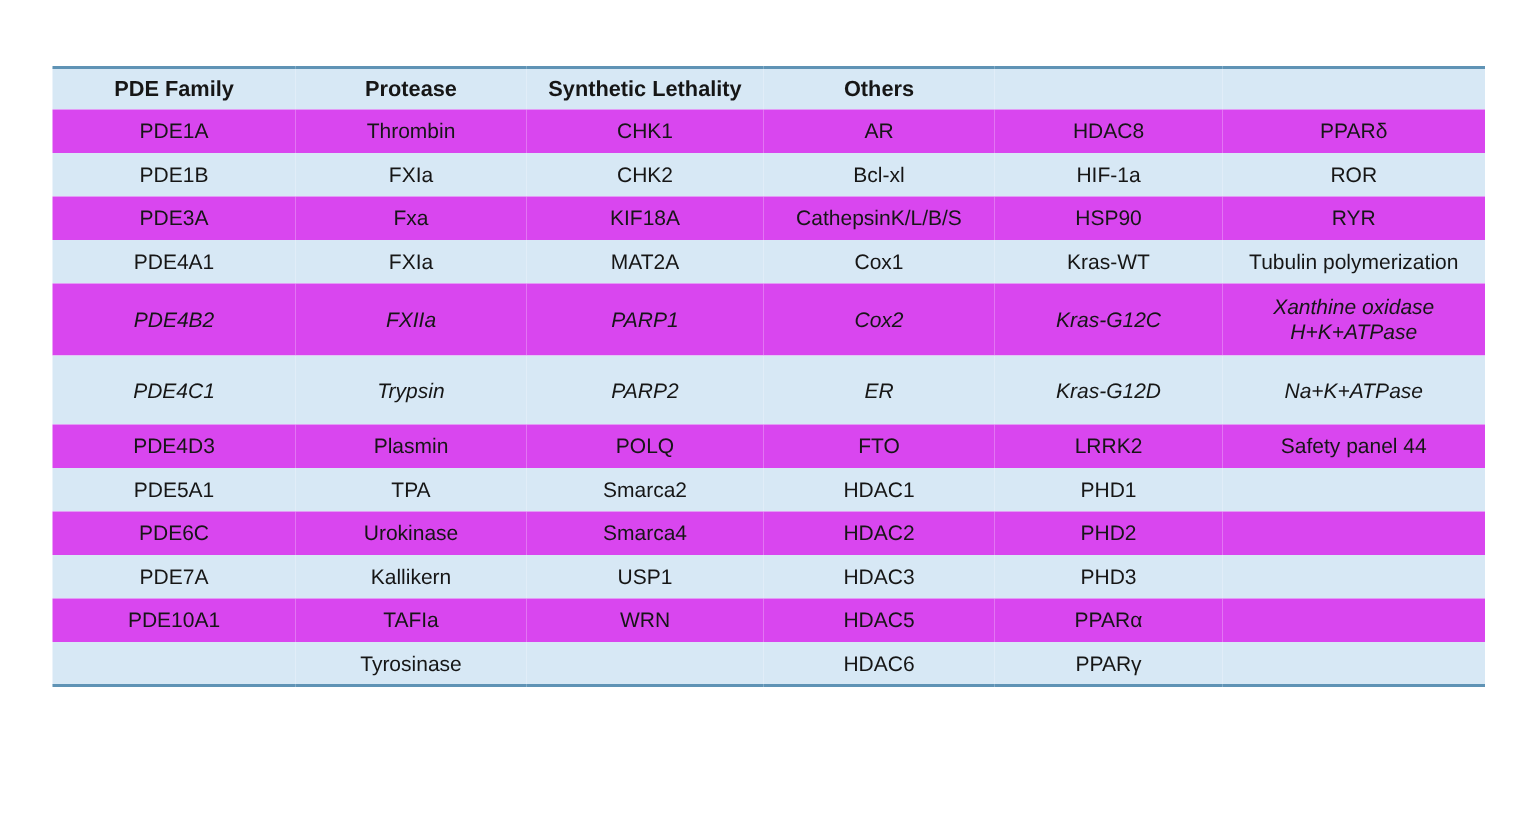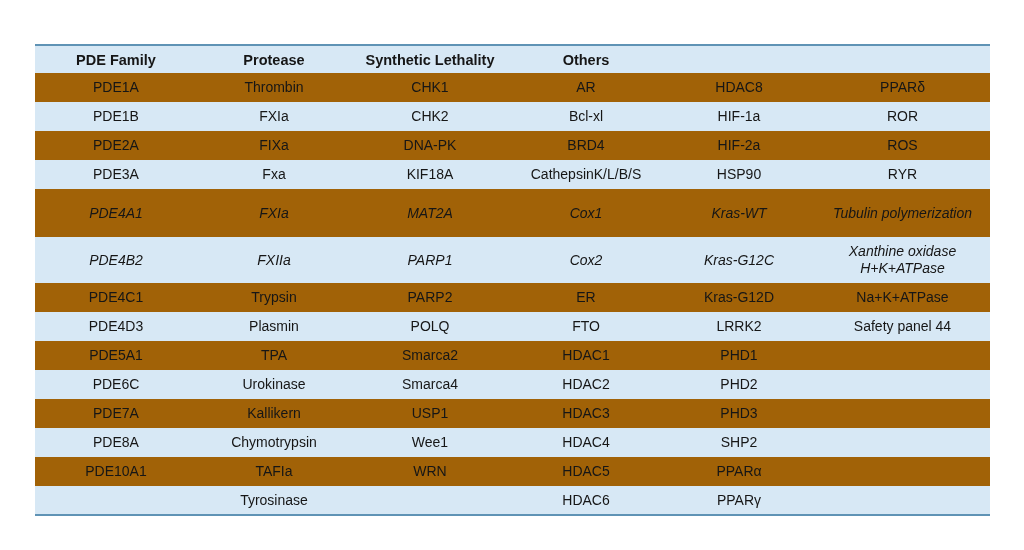--- a/index.html
+++ b/index.html
@@ -43,21 +43,21 @@
   th {
     font-size: 14.5px;
     font-weight: bold;
     color: var(--ink);
     text-align: center;
     vertical-align: middle;
     padding: 0;
   }
   tbody tr {
     height: 29px;
-    background: #a16207;
+    background: #d946ef;
   }
   tbody tr:nth-child(even) {
     background: var(--band);
   }
   tbody tr:nth-child(5) { height: 48px; font-style: italic; }
   tbody tr:nth-child(6) { height: 46px; font-style: italic; }
   tbody tr:last-child {
     border-bottom: 2.5px solid var(--rule);
   }
   td {
@@ -102,28 +102,20 @@
           <td>HDAC8</td>
           <td>PPARδ</td>
         </tr>
         <tr>
           <td>PDE1B</td>
           <td>FXIa</td>
           <td>CHK2</td>
           <td>Bcl-xl</td>
           <td>HIF-1a</td>
           <td>ROR</td>
-        </tr>
-        <tr>
-          <td>PDE2A</td>
-          <td>FIXa</td>
-          <td>DNA-PK</td>
-          <td>BRD4</td>
-          <td>HIF-2a</td>
-          <td>ROS</td>
         </tr>
         <tr>
           <td>PDE3A</td>
           <td>Fxa</td>
           <td>KIF18A</td>
           <td>CathepsinK/L/B/S</td>
           <td>HSP90</td>
           <td>RYR</td>
         </tr>
         <tr>
@@ -177,28 +169,20 @@
         </tr>
         <tr>
           <td>PDE7A</td>
           <td>Kallikern</td>
           <td>USP1</td>
           <td>HDAC3</td>
           <td>PHD3</td>
           <td></td>
         </tr>
         <tr>
-          <td>PDE8A</td>
-          <td>Chymotrypsin</td>
-          <td>Wee1</td>
-          <td>HDAC4</td>
-          <td>SHP2</td>
-          <td></td>
-        </tr>
-        <tr>
           <td>PDE10A1</td>
           <td>TAFIa</td>
           <td>WRN</td>
           <td>HDAC5</td>
           <td>PPARα</td>
           <td></td>
         </tr>
         <tr>
           <td></td>
           <td>Tyrosinase</td>

